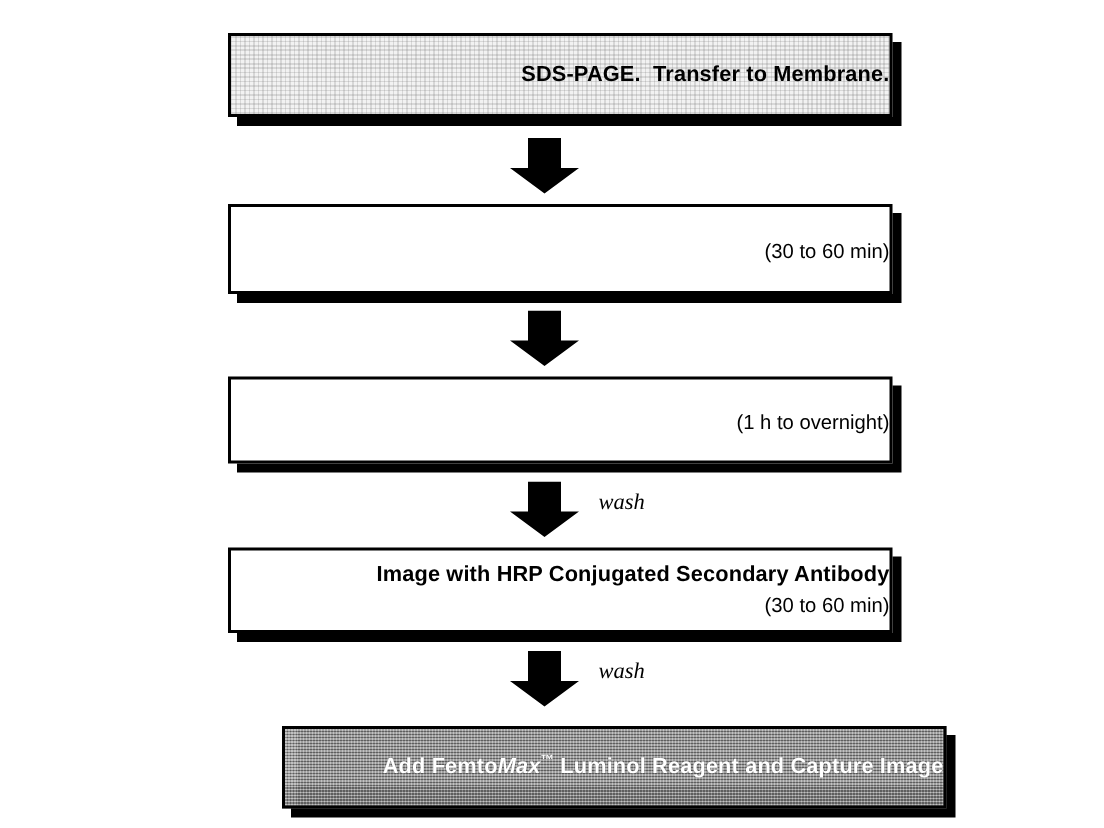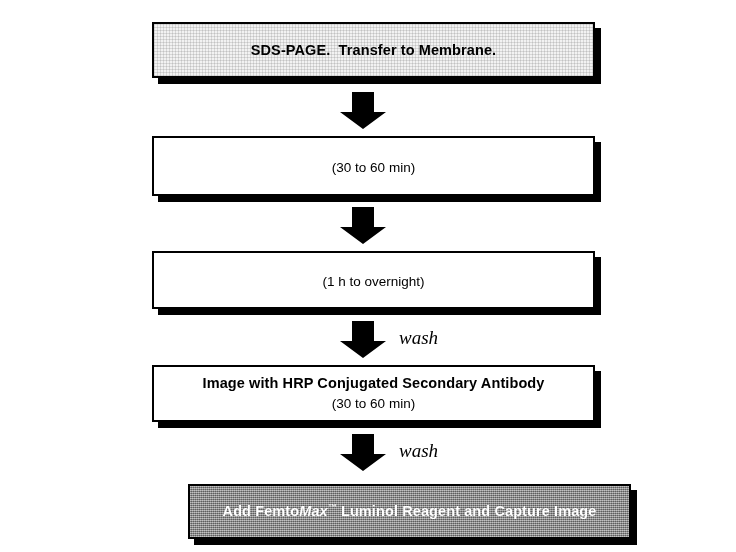--- a/index.html
+++ b/index.html
@@ -26,21 +26,21 @@
   
   .step {
     position: absolute;
     left: 152px;
     width: 443px;
     box-sizing: border-box;
     border: 2px solid #000000;
     background: #ffffff;
     display: flex;
     flex-direction: column;
-    align-items: center;
+    align-items: flex-end;
     justify-content: center;
     text-align: center;
     box-shadow: 6px 6px 0 0 #000000;
   }
   .step .line-main {
     font-size: 14.5px;
     font-weight: bold;
     color: #000000;
     line-height: 1.25;
     letter-spacing: 0.1px;
@@ -96,21 +96,21 @@
   #arrow-2 { top: 207px; }
   #arrow-3 { top: 321px; }
   #arrow-4 { top: 434px; }
 
   
   .wash-label {
     position: absolute;
     left: 399px;
     font-family: "Liberation Serif", serif;
     font-style: italic;
-    font-size: 19px;
+    font-size: 15px;
     color: #000000;
     white-space: pre;
   }
   #wash-1 { top: 327px; }
   #wash-2 { top: 440px; }
 
   .tm {
     font-size: 0.62em;
     vertical-align: super;
     line-height: 0;

